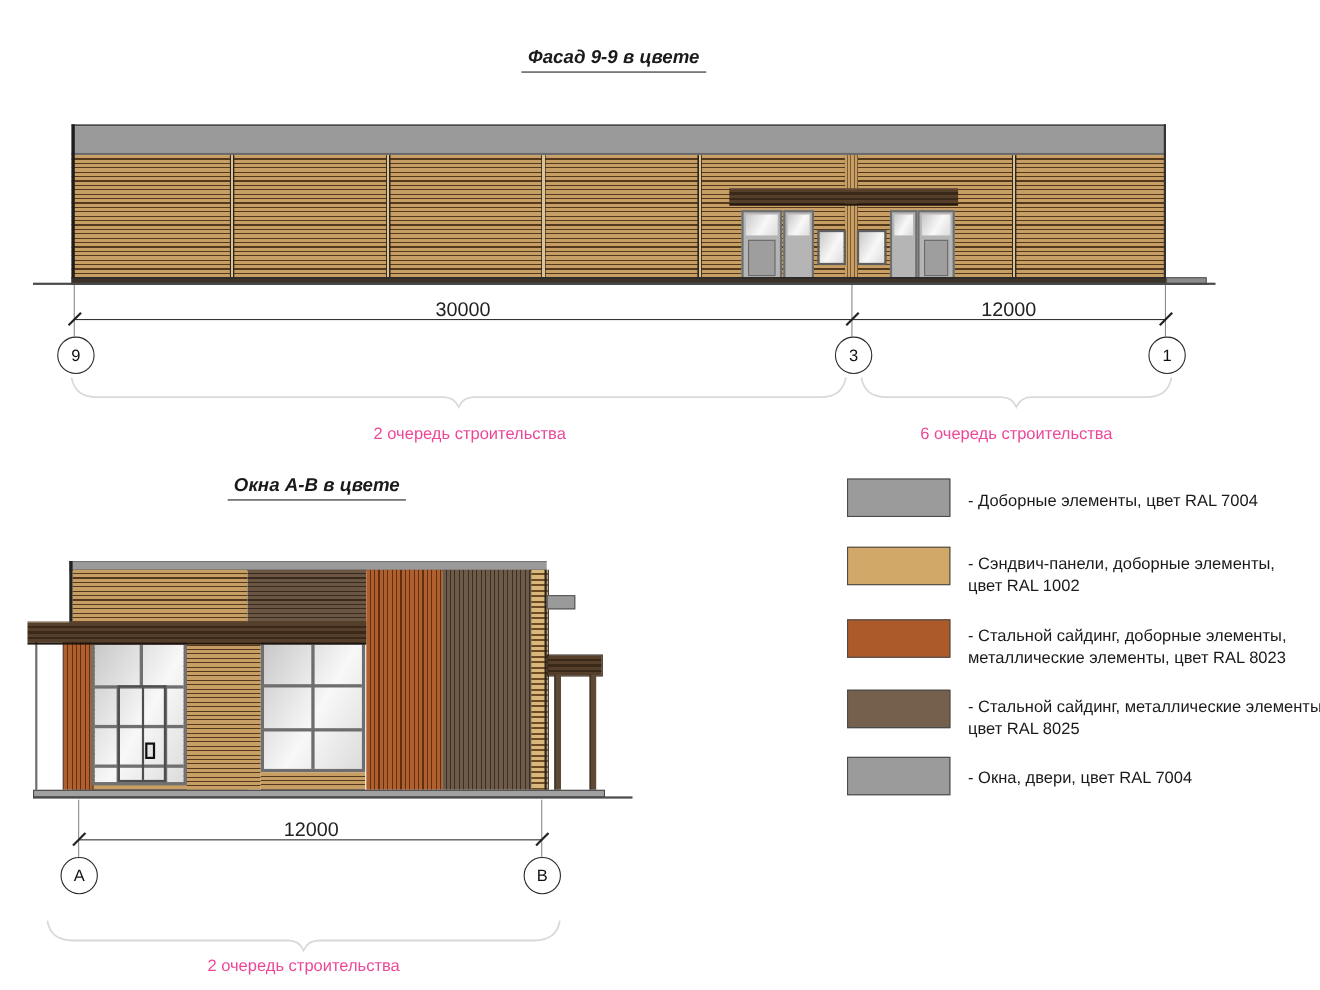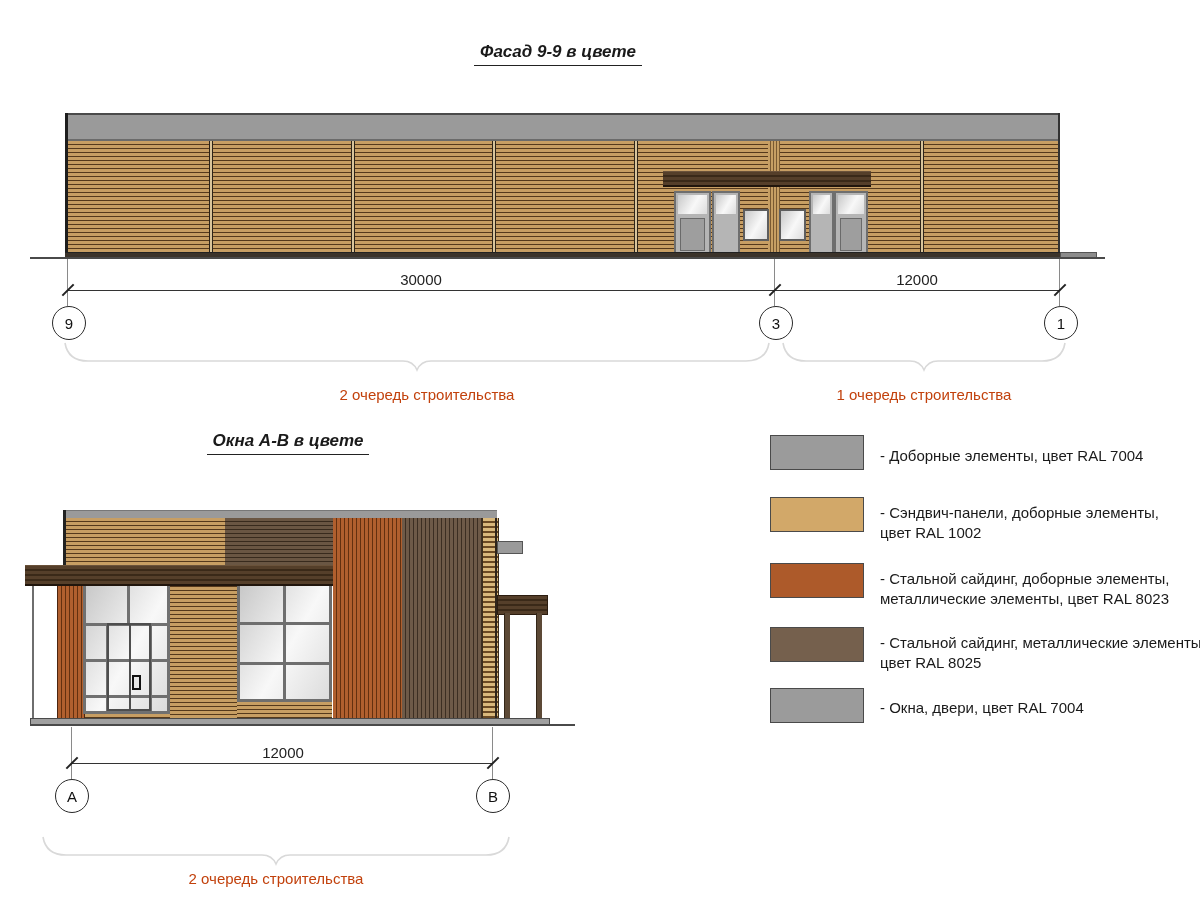--- a/index.html
+++ b/index.html
@@ -2,22 +2,22 @@
 <html><head>
 <meta charset="utf-8">
 <style>
   html,body{margin:0;padding:0;}
   body{width:1200px;height:900px;position:relative;background:#ffffff;overflow:hidden;
        font-family:"Liberation Sans", sans-serif;color:#1a1a1a;}
   .abs{position:absolute;}
   .ctr{text-align:center;}
   .title{font-style:italic;font-size:17px;font-weight:bold;}
   .title span{display:inline-block;border-bottom:1.5px solid #222;padding:0 6px 3px;}
-  .dimtxt{font-size:15px;color:#222;}
-  .phase{font-size:15px;color:#c2410c;}
+  .dimtxt{font-size:18px;color:#222;}
+  .phase{font-size:15px;color:#ec4899;}
   .bubble{width:32px;height:32px;border:1.4px solid #2a2a2a;border-radius:50%;background:#fff;
           display:flex;align-items:center;justify-content:center;font-size:15px;color:#111;}
   .extline{width:1px;background:#8a8a8a;}
   .dimline{height:1px;background:#333;}
   .tick{width:16px;height:2px;background:#222;transform:rotate(-45deg);}
   
   .sid-h-tan{background:repeating-linear-gradient(to bottom,#c79e63 0 3px,#55391c 3px 4px);}
   .sid-h-brn{background:repeating-linear-gradient(to bottom,#6a5643 0 3px,#382a1d 3px 4px);}
   .sid-v-org{background:repeating-linear-gradient(to right,#b05f2e 0 3px,#63300f 3px 4px);}
   .sid-v-brn{background:repeating-linear-gradient(to right,#6e5a48 0 3px,#3c2e22 3px 4px);}
@@ -94,21 +94,21 @@
     <span>1</span>
   </div>
 
 <svg class="abs" style="left:64px;top:342px;" width="708" height="32">
   <path class="brace" d="M1,1 Q4,19 24,19 L339,19 Q349,19 353,28 Q357,19 367,19 L682,19 Q702,19 705,1"></path>
 </svg>
 <svg class="abs" style="left:782px;top:342px;" width="286" height="32">
   <path class="brace" d="M1,1 Q4,19 24,19 L128,19 Q138,19 142,28 Q146,19 156,19 L260,19 Q280,19 283,1"></path>
 </svg>
 <div class="abs ctr phase" style="left:277px;top:386px;width:300px;">2 очередь строительства</div>
-<div class="abs ctr phase" style="left:774px;top:386px;width:300px;">1 очередь строительства</div>
+<div class="abs ctr phase" style="left:774px;top:386px;width:300px;">6 очередь строительства</div>
 
 <div class="abs ctr title" style="left:138px;top:431px;width:300px;">
   <span>Окна А-В в цвете</span>
 </div>
 
 <div class="abs" style="left:25px;top:510px;width:545px;height:216px;">
   <div class="abs" style="left:38px;top:0;width:434px;height:7px;background:#9a9a9a;border-top:1px solid #777;border-bottom:1px solid #5e5e5e;"></div>
   <div class="abs sid-h-tan" style="left:41px;top:8px;width:159px;height:200px;"></div>
   <div class="abs sid-h-brn" style="left:200px;top:8px;width:108px;height:66px;"></div>
   <div class="abs sid-v-org" style="left:308px;top:8px;width:69px;height:200px;"></div>

